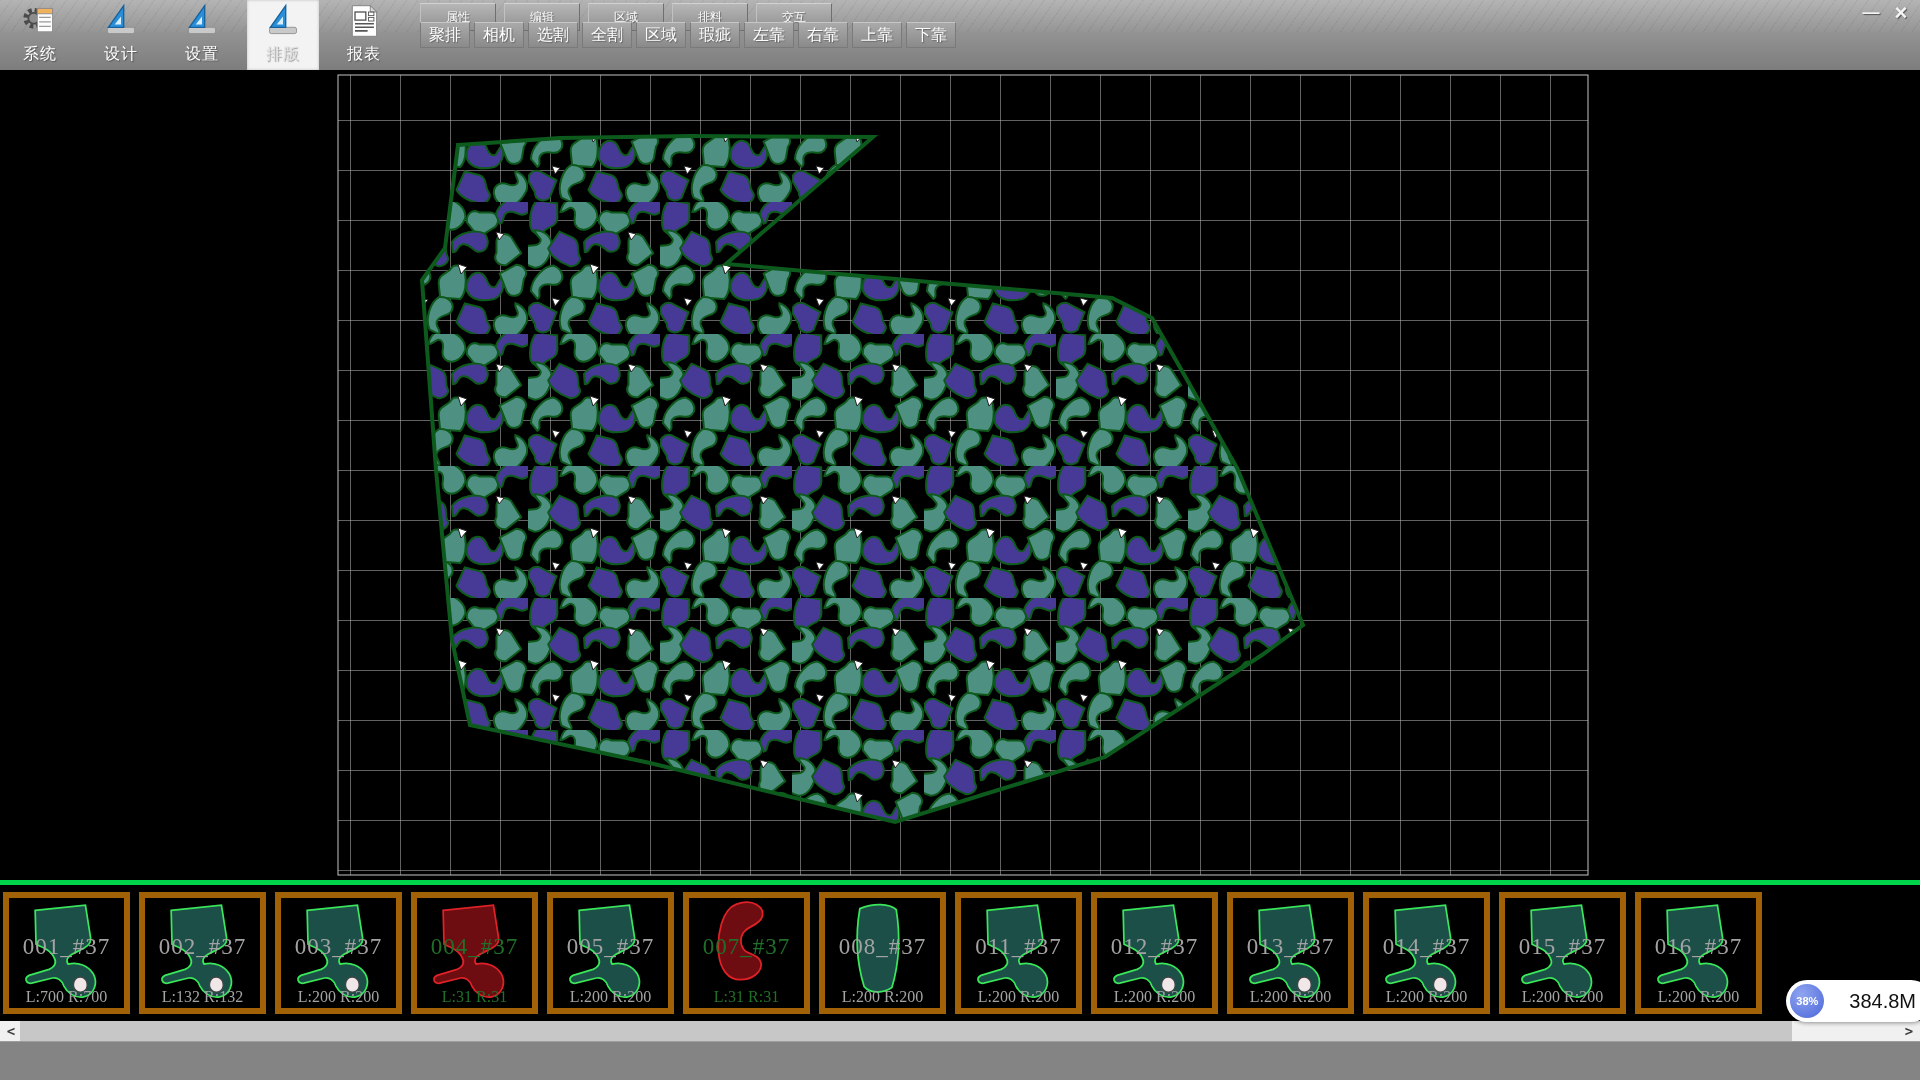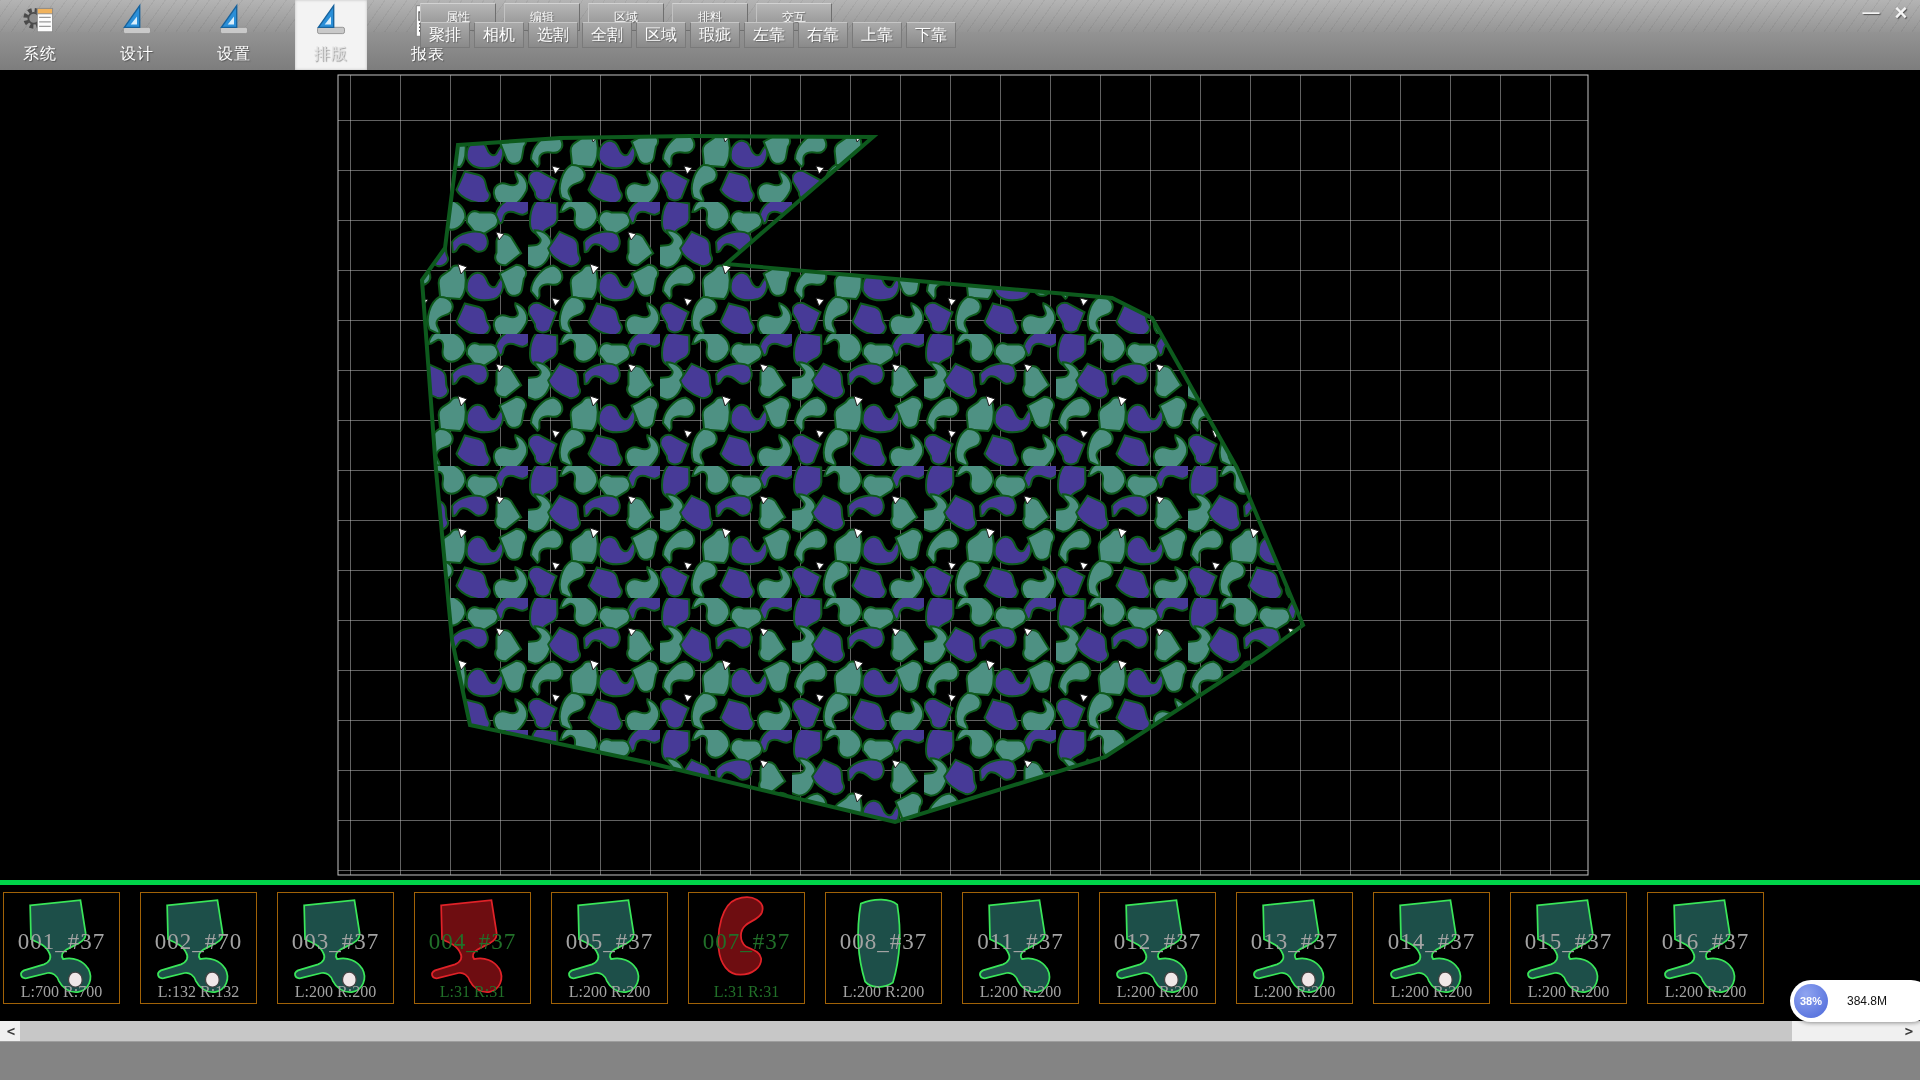--- a/index.html
+++ b/index.html
@@ -6,21 +6,21 @@
   #root{position:relative;width:1920px;height:1080px;overflow:hidden;
         font-family:"Liberation Sans",sans-serif;-webkit-font-smoothing:antialiased;}
 
   
   .toolbar{position:absolute;left:0;top:0;width:1920px;height:70px;
            background:linear-gradient(#a6a6a6,#7d7d7d);}
   .toolbar .band-top{position:absolute;left:0;top:0;right:0;height:32px;
            background:linear-gradient(#b4b4b4,#959595);}
   .toolbar .band-top::after{content:"";position:absolute;inset:0;
            background:repeating-linear-gradient(125deg,rgba(0,0,0,.05) 0 1px,transparent 1px 9px);}
-  .main-buttons{position:absolute;left:4px;top:0;height:70px;display:flex;gap:16px;}
+  .main-buttons{position:absolute;left:4px;top:0;height:70px;display:flex;}
   .mbtn{position:relative;width:72px;height:70px;margin-right:9px;text-align:center;cursor:default;}
   .mbtn.sel{background:#f3f3f3;box-shadow:inset 0 0 3px #bbb;}
   .mbtn svg{display:block;margin:3px auto 0;width:36px;height:36px;}
   .mlabel{position:absolute;left:0;right:0;bottom:5px;font-size:16px;color:#fff;
           text-shadow:1px 1px 1px #555;letter-spacing:1px;}
   .mbtn.sel .mlabel{color:#e2e2e2;text-shadow:1px 1px 1px #9a9a9a;}
 
   .menu-row{position:absolute;left:420px;top:3px;display:flex;}
   .mtab{width:74px;height:26px;margin-right:8px;line-height:26px;text-align:center;
         font-size:12px;color:#fdfdfd;text-shadow:1px 1px 1px #666;
@@ -38,22 +38,22 @@
   .wbtn.min{font-size:17px;}
 
   
   .canvas{position:absolute;left:0;top:70px;width:1920px;height:810px;background:#000;}
   .canvas svg{display:block;}
 
   
   .divider{position:absolute;left:0;top:880px;width:1920px;height:5px;background:#00d44a;}
   .strip{position:absolute;left:0;top:885px;width:1920px;height:136px;background:#000;overflow:hidden;}
   .cells{position:absolute;left:3px;top:7px;display:flex;}
-  .cell{position:relative;width:115px;height:110px;margin-right:20px;flex:0 0 auto;
-        background:#000;border:1px solid #a16207;}
+  .cell{position:relative;width:115px;height:110px;margin-right:9px;flex:0 0 auto;
+        background:#000;border:6px solid #a16207;}
   .cell svg.shape{position:absolute;left:4px;top:2px;width:105px;height:104px;}
   .cell .num{position:absolute;left:0;right:0;top:36px;text-align:center;
         font-family:"Liberation Serif",serif;font-size:23px;color:#a3a3a3;letter-spacing:1px;}
   .cell .lr{position:absolute;left:0;right:0;bottom:2px;text-align:center;
         font-family:"Liberation Serif",serif;font-size:16px;color:#a3a3a3;}
   .cell .shape-fill{fill:#1d4f49;stroke:#3ae65a;stroke-width:2;}
   .cell.red .shape-fill{fill:#6e0d11;stroke:#e02228;}
   .cell.red .num,.cell.red .lr{color:#217029;}
 
   
@@ -65,21 +65,21 @@
   .sb-arrow.right{right:2px;}
   .statusbar{position:absolute;left:0;top:1041px;width:1920px;height:39px;
              background:#848484;border-top:1px solid #9d9d9d;}
 
   
   .badge{position:absolute;top:980px;right:-12px;height:42px;min-width:142px;background:#fff;
          border-radius:21px;display:flex;align-items:center;box-shadow:0 1px 4px rgba(0,0,0,.4);z-index:5;}
   .badge-circle{width:34px;height:34px;margin-left:4px;border-radius:50%;
          background:radial-gradient(circle at 35% 30%,#8fa4f0,#4b67d9);
          color:#fff;font-size:11px;font-weight:bold;display:flex;align-items:center;justify-content:center;}
-  .badge-text{margin-left:19px;margin-right:16px;font-size:12px;color:#111;}
+  .badge-text{margin-left:25px;margin-right:16px;font-size:20px;color:#111;}
 </style>
 </head>
 <body>
 
 <svg width="0" height="0" style="position:absolute" aria-hidden="true">
   <defs>
     <path id="th-boot" d="M20,12 L78,6 L84,44 C85,54 72,57 62,63 C57,66 55,70 58,74 C70,71 81,76 87,85 C93,96 88,110 75,112 C65,113 57,107 53,99 C51,93 46,89 40,90 L16,96 C9,97 7,90 13,87 L36,80 C43,77 45,72 42,67 C39,59 30,55 21,51 Z"></path>
     <path id="th-hole" d="M68,90 C74,87 80,91 80,98 C80,105 73,108 68,105 C63,102 63,94 68,90 Z" fill="#f0e8e8" stroke="#444" stroke-width="1.5"></path>
     <path id="th-block" d="M30,10 C46,3 64,4 72,11 C77,42 75,74 67,101 C55,109 41,107 35,100 C26,71 25,39 30,10 Z"></path>
     <path id="th-bottle" d="M36,6 C52,0 66,4 68,14 C72,44 70,76 62,99 C56,108 44,107 40,98 C31,72 29,32 36,6 Z"></path>
@@ -221,21 +221,21 @@
             <use href="#th-hole"></use>
           </svg>
           <div class="num">001_#37</div>
           <div class="lr">L:700 R:700</div>
         </div>
         <div class="cell">
           <svg class="shape" viewBox="0 0 110 120">
             <use class="shape-fill" href="#th-boot"></use>
             <use href="#th-hole"></use>
           </svg>
-          <div class="num">002_#70</div>
+          <div class="num">002_#37</div>
           <div class="lr">L:132 R:132</div>
         </div>
         <div class="cell">
           <svg class="shape" viewBox="0 0 110 120">
             <use class="shape-fill" href="#th-boot"></use>
             <use href="#th-hole"></use>
           </svg>
           <div class="num">003_#37</div>
           <div class="lr">L:200 R:200</div>
         </div>

